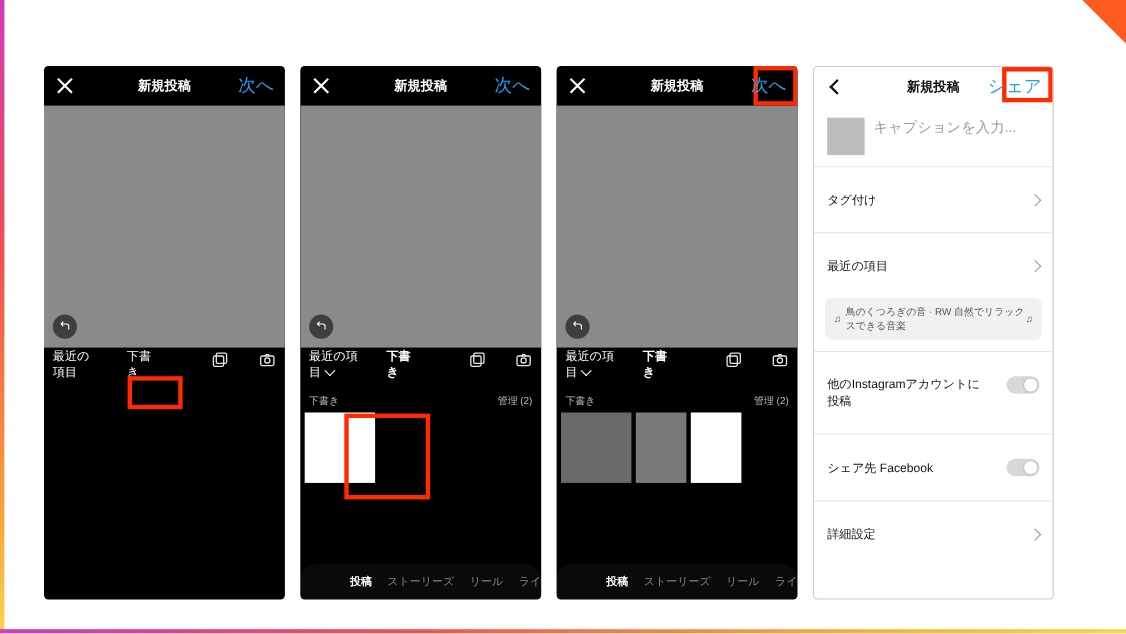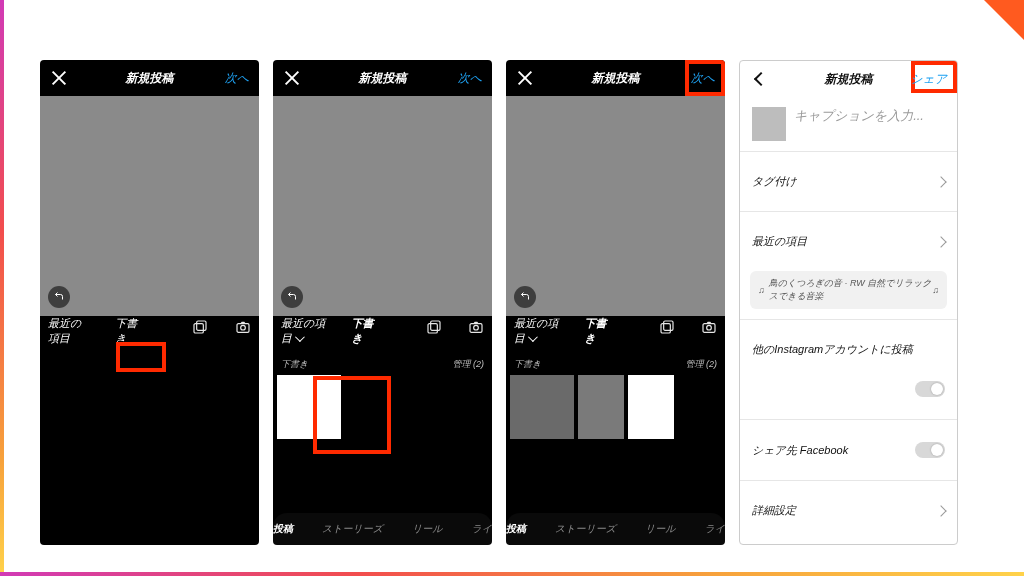--- a/index.html
+++ b/index.html
@@ -8,37 +8,37 @@
 
   .frame { position: absolute; inset: 0; }
   .frame .edge-l { position:absolute; left:0; top:0; bottom:0; width:4px;
     background: linear-gradient(180deg,#d13ab6 0%,#f24d4d 40%,#f7a23b 80%,#ffd24a 100%); }
   .frame .edge-b { position:absolute; left:0; right:0; bottom:0; height:4px;
     background: linear-gradient(90deg,#d13ab6 0%,#f24d4d 35%,#f7a23b 70%,#ffd24a 100%); }
   .frame .corner { position:absolute; right:0; top:0; width:0; height:0;
     border-left: 40px solid transparent; border-top: 40px solid #ff5a1f; }
 
   .stage { position:absolute; left:40px; top:60px; right:30px; bottom:30px;
-    display:flex; gap:14px;font-style:italic; }
+    display:flex; gap:14px; }
 
   .phone { position:relative; width:219px; height:485px; background:#000;
     border-radius:4px; overflow:hidden; color:#fff; font-size:11px; }
   .phone.light { background:#fff; color:#111; border:1px solid #ccc; }
 
   .p-header { height:36px; display:flex; align-items:center; justify-content:space-between;
     padding:0 10px; }
   .p-title { position:absolute; left:0; right:0; text-align:center; font-size:12px; font-weight:600; pointer-events:none; }
   .close-x { width:18px; height:18px; position:relative; cursor:pointer; }
   .close-x::before, .close-x::after { content:""; position:absolute; left:8px; top:0; width:2px; height:18px; background:#fff; }
   .close-x::before { transform: rotate(45deg); }
   .close-x::after  { transform: rotate(-45deg); }
   .back-ch { width:18px; height:18px; position:relative; cursor:pointer; }
   .back-ch::before { content:""; position:absolute; left:6px; top:4px; width:8px; height:8px;
     border-left:2px solid #111; border-bottom:2px solid #111; transform:rotate(45deg); }
-  .next-link { color:#1ea1f2; font-size:12px; cursor:pointer; z-index:2; }
+  .next-link { color:#1ea1f2; font-size:16px; cursor:pointer; z-index:2; }
 
   .preview { width:100%; height:220px; background:#8a8a8a; position:relative; }
   .crop-ic { position:absolute; left:8px; bottom:8px; width:22px; height:22px; border-radius:50%;
     background:rgba(0,0,0,.55); display:flex; align-items:center; justify-content:center; }
   .crop-ic svg { width:12px; height:12px; }
 
   .tabrow { display:flex; align-items:flex-start; height:36px; padding:0 8px; gap:26px; }
   .tabrow .lab { font-size:11px; }
   .tabrow .chev::after { content:""; display:inline-block; width:6px; height:6px; margin-left:3px;
     border-right:1.5px solid #fff; border-bottom:1.5px solid #fff; transform:rotate(45deg) translateY(-2px); }
@@ -47,21 +47,21 @@
     cursor:pointer; opacity:.9; }
   .ico-btn svg { width:16px; height:16px; }
 
   .drafts-bar { display:flex; align-items:center; justify-content:space-between;
     padding:6px 8px 2px; font-size:9px; color:#bdbdbd; }
   .drafts-row { display:flex; gap:4px; padding:2px 4px; }
   .thumb { width:64px; height:64px; background:#6a6a6a; }
   .thumb.light { background:#fff; }
 
   .bottom-tabs { position:absolute; left:0; right:0; bottom:0; height:32px;
-    display:flex; align-items:center; justify-content:space-between; gap:14px;
+    display:flex; align-items:center; justify-content:flex-end; gap:14px;
     font-size:10px; color:#8a8a8a; background:rgba(255,255,255,.04);
     border-radius:14px 14px 0 0; }
   .bottom-tabs .active { color:#fff; font-weight:600; }
 
   
   .caption-row { display:flex; gap:8px; padding:10px 12px; align-items:flex-start; }
   .cap-thumb { width:34px; height:34px; background:#bdbdbd; }
   .cap-input { flex:1; color:#9a9a9a; font-size:13px; }
   .setting { display:flex; align-items:center; justify-content:space-between;
     padding:22px 12px; border-top:1px solid #e6e6e6; font-size:11px; }
@@ -235,21 +235,21 @@
       <span>最近の項目</span>
       <span class="chev-r"></span>
     </div>
     <div class="music-chip">
       <span style="display:flex; gap:4px; align-items:center;">
         <span>♫</span>
         <span>鳥のくつろぎの音 · RW 自然でリラックスできる音楽</span>
       </span>
       <span>♫</span>
     </div>
-    <div class="setting" style="flex-direction:column; align-items:stretch; gap:24px;">
+    <div class="setting" style="flex-direction:row; align-items:stretch; gap:24px;">
       <span>他のInstagramアカウントに投稿</span>
       <div style="display:flex; justify-content:flex-end;">
         <div class="toggle"></div>
       </div>
     </div>
     <div class="setting">
       <span>シェア先 Facebook</span>
       <div class="toggle"></div>
     </div>
     <div class="setting">

